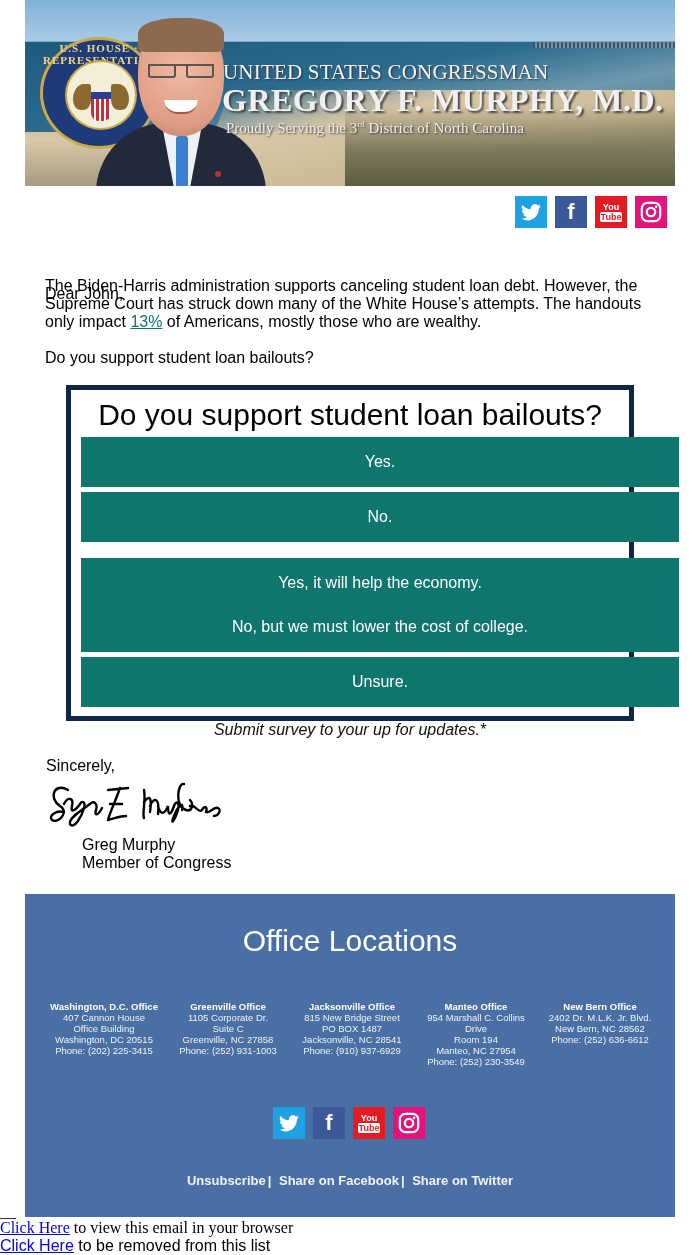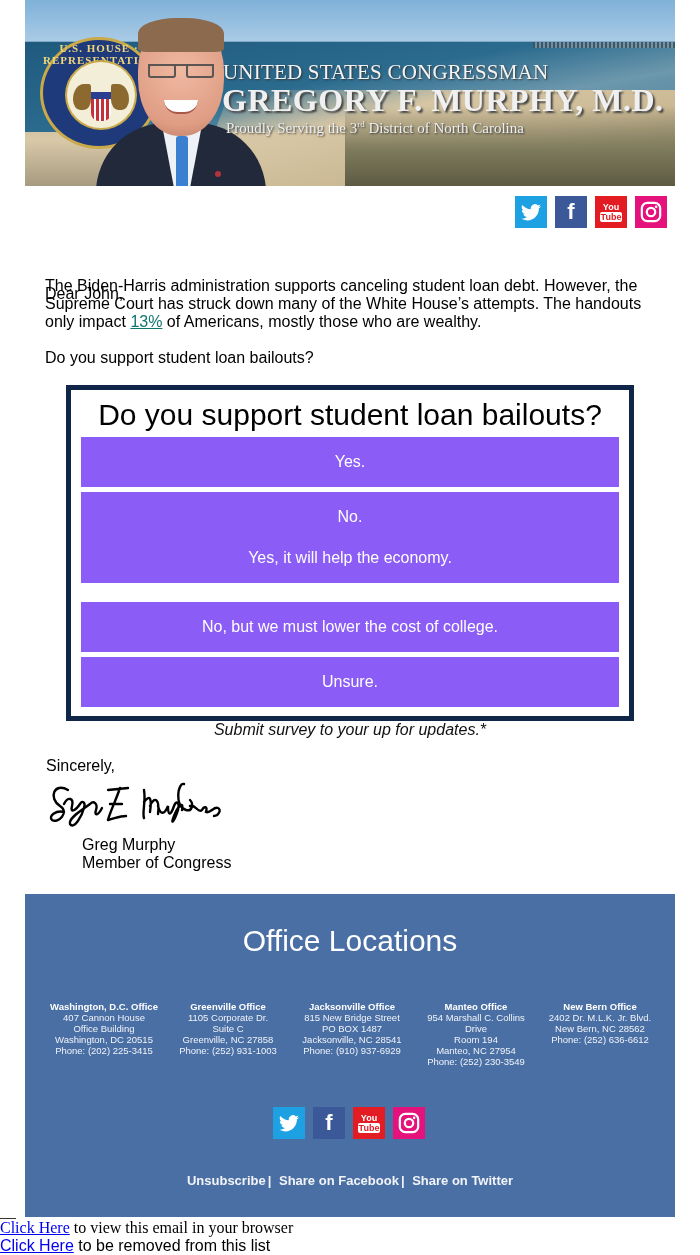--- a/index.html
+++ b/index.html
@@ -53,21 +53,21 @@
   
   .copy { position: absolute; left: 45px; width: 610px; font-size: 16px; line-height: 18px; }
   .greeting { top: 241px; margin-top: 44px; }
   .para { top: 277px; }
   .question { top: 349px; }
   .para a { color: #0f766e; text-decoration: underline; }
 
   
   .survey { position: absolute; left: 66px; top: 385px; width: 568px; height: 336px; border: 5px solid #0f2649; box-sizing: border-box; background: #fff; }
   .survey h2 { margin: 0; position: absolute; left: 0; top: 8px; width: 100%; text-align: center; font: 30px "Liberation Sans", sans-serif; color: #000; font-weight: normal; }
-  .opt { position: absolute; left: 10px; width: 538px; height: 50px; background: #8b5cf6; color: #fff; display: flex; align-items: center; justify-content: center; font-size: 16px; cursor: pointer; }
+  .opt { position: absolute; left: 10px; width: 598px; height: 50px; background: #0f766e; color: #fff; display: flex; align-items: center; justify-content: center; font-size: 16px; cursor: pointer; }
   .note { position: absolute; left: 0; top: 721px; width: 700px; text-align: center; font: italic 16px "Liberation Sans", sans-serif; color: #111; }
 
   
   .signoff { position: absolute; left: 46px; top: 757px; font-size: 16px; line-height: 18px; }
   .signature { position: absolute; left: 46px; top: 776px; width: 200px; height: 60px; }
   .name { position: absolute; left: 46px; top: 836px; font-size: 16px; line-height: 18px; margin-left: 36px; }
 
   
   .footer { position: absolute; left: 25px; top: 894px; width: 650px; height: 323px; background: #4a6fa5; color: #fff; }
   .footer h3 { margin: 0; position: absolute; left: 0; top: 30px; width: 100%; text-align: center; font: 30px "Liberation Sans", sans-serif; font-weight: normal; }
@@ -139,21 +139,21 @@
 </div>
 
 <div class="copy greeting">Dear John,</div>
 <div class="copy para"><span>The Biden-Harris administration supports canceling student loan debt. However, the Supreme Court has struck down many of the White House’s attempts. The handouts only impact </span><a>13%</a><span> of Americans, mostly those who are wealthy.</span></div>
 <div class="copy question">Do you support student loan bailouts?</div>
 
 <div class="survey">
   <h2>Do you support student loan bailouts?</h2>
   <div class="opt" style="top:47px">Yes.</div>
   <div class="opt" style="top:102px">No.</div>
-  <div class="opt" style="top:143px">Yes, it will help the economy.</div>
+  <div class="opt" style="top:168px">Yes, it will help the economy.</div>
   <div class="opt" style="top:212px">No, but we must lower the cost of college.</div>
   <div class="opt" style="top:267px">Unsure.</div>
 </div>
 <div class="note">Submit survey to your up for updates.*</div>
 
 <div class="signoff">Sincerely,</div>
 <svg class="signature" viewBox="0 0 200 60">
   <path d="M22 14 C8 6,2 22,14 30 C24 36,12 48,6 44 C2 40,10 34,18 36 M18 28 C22 20,28 22,26 30 C24 38,30 34,34 28 C36 24,40 26,38 32 C36 40,28 54,24 48 C22 42,36 34,44 28 C48 24,52 28,50 34 C48 40,52 40,56 32" fill="none" stroke="#000" stroke-width="2.4" stroke-linecap="round"></path>
   <path d="M62 14 L82 12 M74 12 C70 24,64 36,62 44 M64 28 L76 28 M62 44 C70 42,74 40,80 40" fill="none" stroke="#000" stroke-width="2.4" stroke-linecap="round"></path>
   <path d="M98 14 C100 26,96 36,98 42 M98 26 C104 18,106 22,104 36 M104 30 C108 20,114 22,112 38 M112 30 C114 38,118 40,122 30 C122 38,124 42,128 30 C130 24,134 26,132 34 C128 46,124 50,128 40 C132 30,138 24,136 34 M138 8 C132 6,128 30,140 34 C146 36,148 28,144 24 M144 30 C150 28,152 38,156 34 C158 30,162 30,160 36 C164 38,168 30,172 32 C176 34,172 40,168 40" fill="none" stroke="#000" stroke-width="2.4" stroke-linecap="round"></path>

